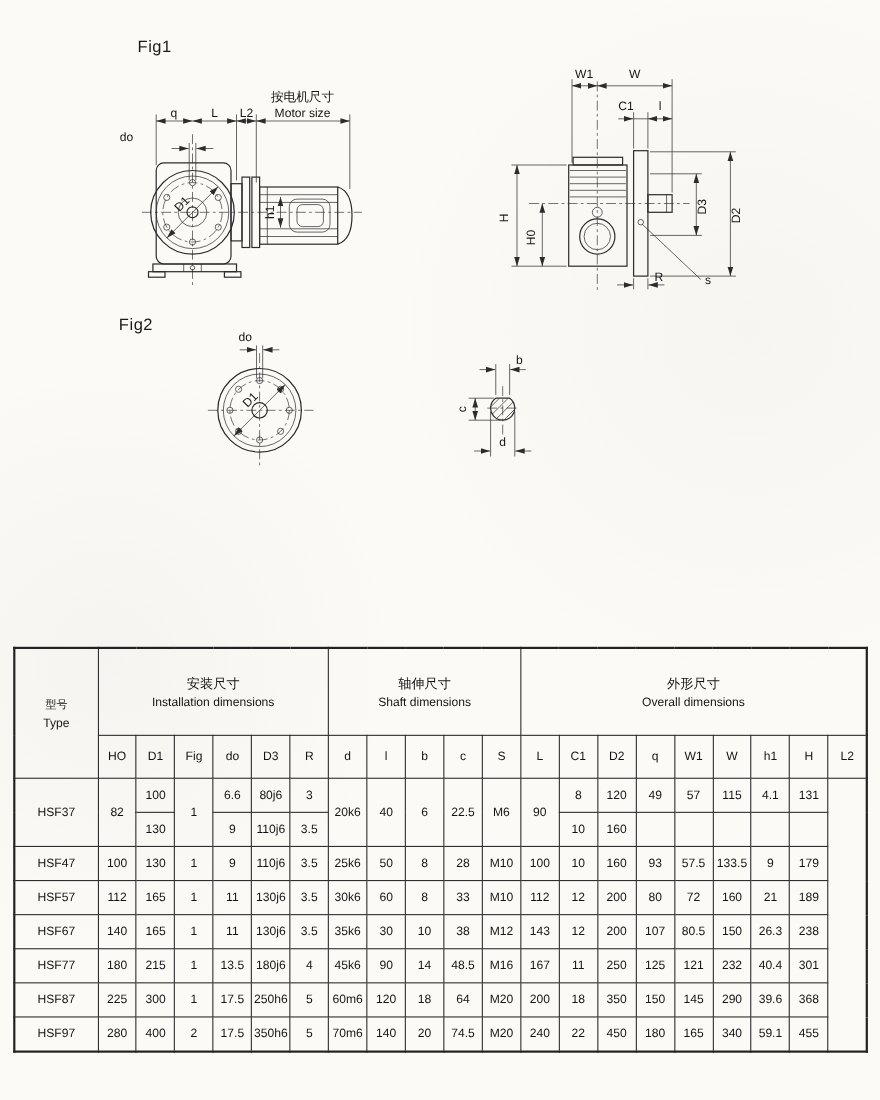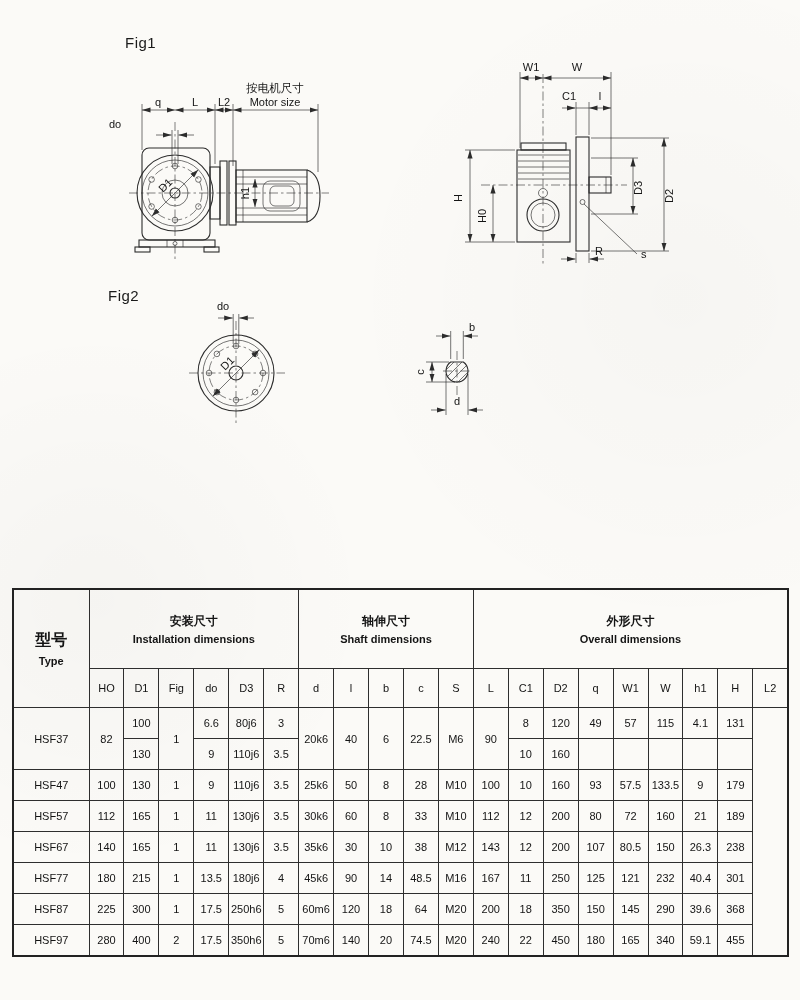--- a/index.html
+++ b/index.html
@@ -11,26 +11,26 @@
   svg{position:absolute;overflow:visible;}
   svg .ln{stroke:#2c2c2c;stroke-width:1.1;fill:none;}
   svg .tn{stroke:#2c2c2c;stroke-width:0.65;fill:none;}
   svg .cl{stroke:#2c2c2c;stroke-width:0.6;stroke-dasharray:9 3 2.5 3;fill:none;}
   svg text{font-family:"Liberation Sans",sans-serif;font-size:11px;fill:#151515;}
   svg text.zh{font-size:11.5px;}
   .dimtable{position:absolute;left:12px;top:588px;width:777px;border-collapse:collapse;
             table-layout:fixed;border:2px solid #222;background:transparent;}
   .dimtable th,.dimtable td{border:1px solid #2e2e2e;text-align:center;vertical-align:middle;
             font-size:11px;color:#141414;padding:0;font-weight:normal;overflow:hidden;}
-  .dimtable thead tr.grouprow th{height:78px;font-weight:bold;}
+  .dimtable thead tr.grouprow th{height:78px;}
   .dimtable thead tr.colrow th{height:38px;margin-top:45px;}
   .dimtable tbody td{height:30px;}
   .gh .zh{font-size:12px;}
   .gh .en{font-size:11px;margin-top:3px;}
-  .typecell .zh{margin-bottom:4px;font-size:16px;}
+  .typecell .zh{margin-bottom:4px;font-size:10px;}
   .typecell .en{font-size:11px;}
 </style>
 </head>
 <body>
 
 <div class="page">
 
   <div class="figlabel" style="left:125px;top:34px">Fig1</div>
 
   <svg style="left:95px;top:70px" width="250" height="195" viewBox="0 0 250 195">

